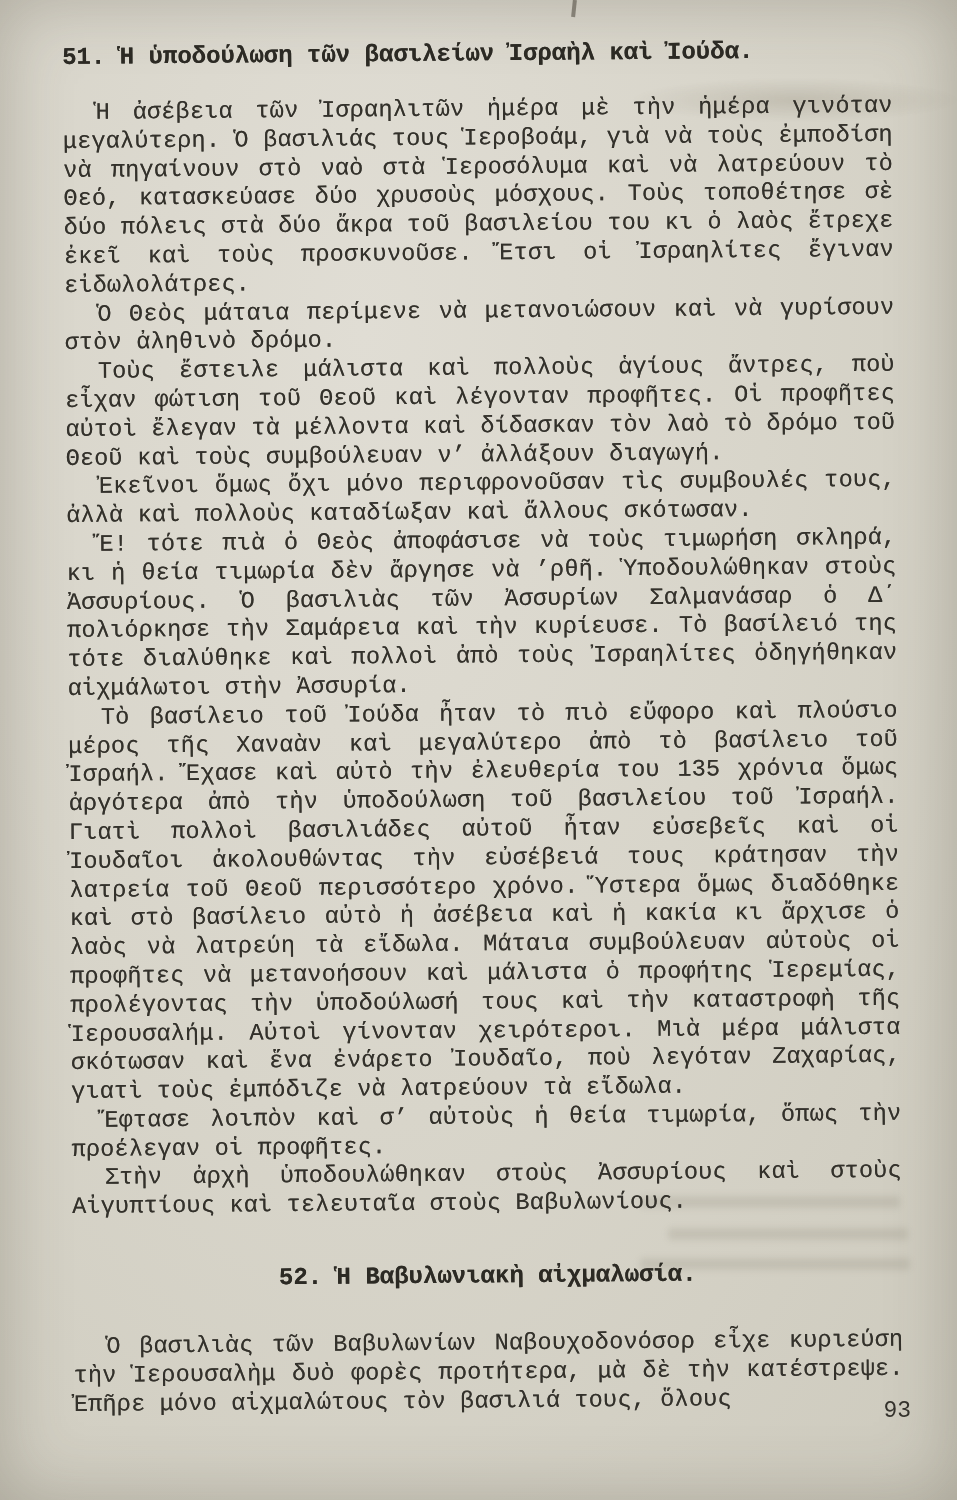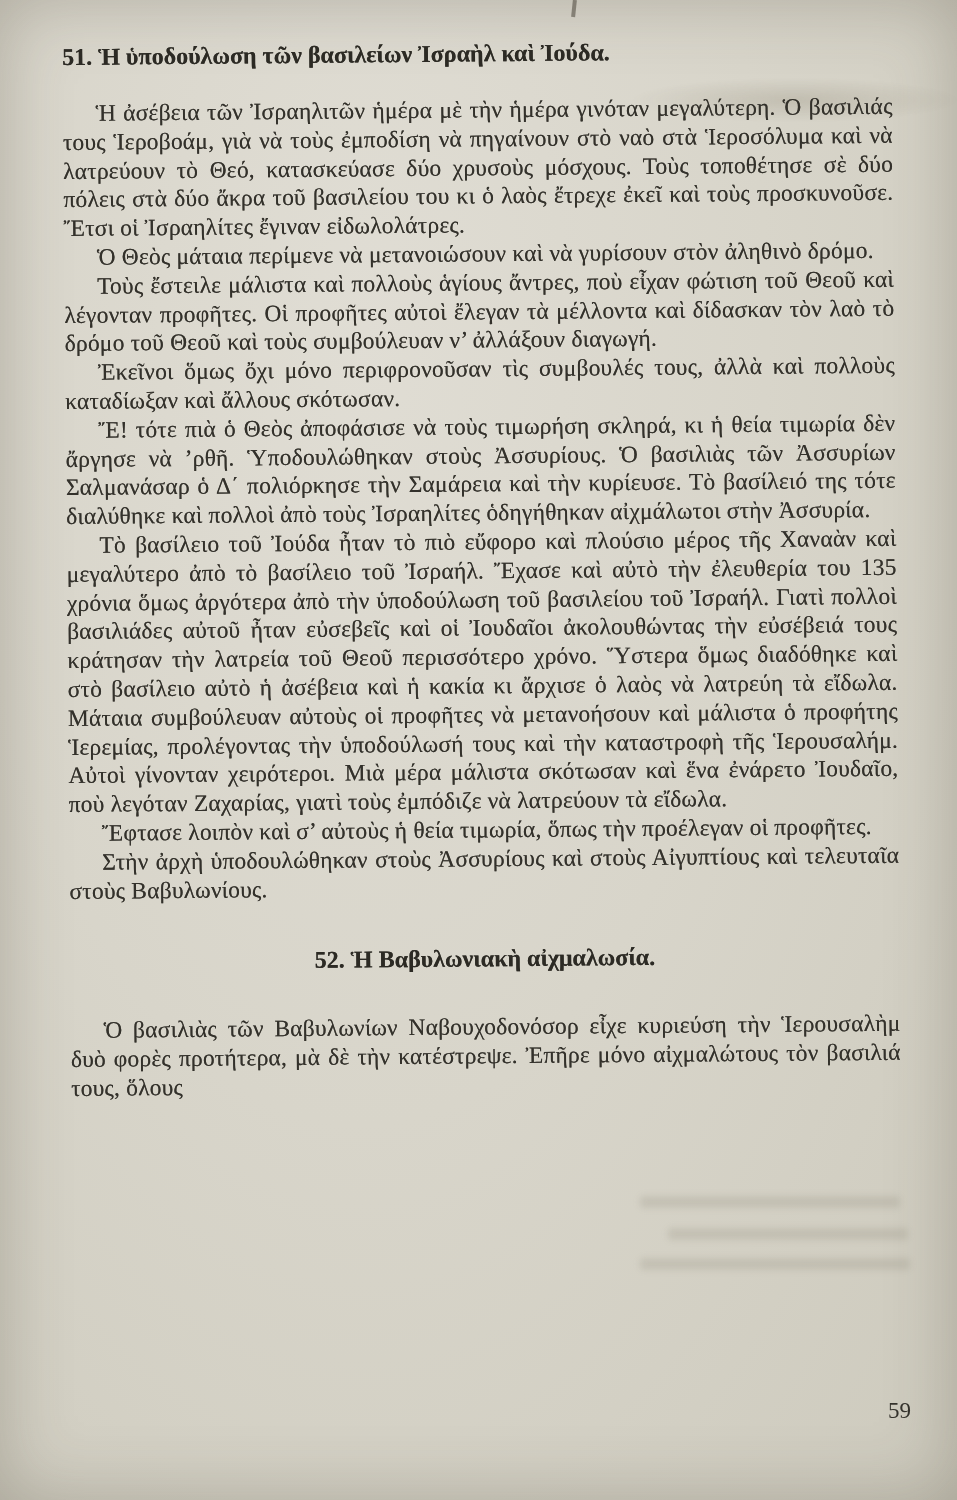--- a/index.html
+++ b/index.html
@@ -7,21 +7,21 @@
     padding: 0;
     background: #b9b5a8;
   }
   .page {
     position: relative;
     width: 957px;
     height: 1500px;
     overflow: hidden;
     background: radial-gradient(ellipse at 38% 22%, #e0ddd4 0%, #d8d5ca 48%, #cdcabd 100%);
     box-shadow: inset 0 0 70px rgba(70, 62, 45, 0.28);
-    font-family: Liberation Serif, serif;
+    font-family: Liberation Mono, monospace;
     color: #33312b;
   }
   .content {
     position: absolute;
     top: 44px;
     left: 62px;
     width: 830px;
     transform: rotate(-0.5deg);
     transform-origin: 0 0;
   }
@@ -109,15 +109,15 @@
     <p class="body-par">Τὸ βασίλειο τοῦ Ἰούδα ἦταν τὸ πιὸ εὔφορο καὶ πλούσιο μέρος τῆς Χαναὰν καὶ μεγαλύτερο ἀπὸ τὸ βασίλειο τοῦ Ἰσραήλ. Ἔχασε καὶ αὐτὸ τὴν ἐλευθερία του 135 χρόνια ὅμως ἀργότερα ἀπὸ τὴν ὑποδούλωση τοῦ βασιλείου τοῦ Ἰσραήλ. Γιατὶ πολλοὶ βασιλιάδες αὐτοῦ ἦταν εὐσεβεῖς καὶ οἱ Ἰουδαῖοι ἀκολουθώντας τὴν εὐσέβειά τους κράτησαν τὴν λατρεία τοῦ Θεοῦ περισσότερο χρόνο. Ὕστερα ὅμως διαδόθηκε καὶ στὸ βασίλειο αὐτὸ ἡ ἀσέβεια καὶ ἡ κακία κι ἄρχισε ὁ λαὸς νὰ λατρεύη τὰ εἴδωλα. Μάταια συμβούλευαν αὐτοὺς οἱ προφῆτες νὰ μετανοήσουν καὶ μάλιστα ὁ προφήτης Ἱερεμίας, προλέγοντας τὴν ὑποδούλωσή τους καὶ τὴν καταστροφὴ τῆς Ἱερουσαλήμ. Αὐτοὶ γίνονταν χειρότεροι. Μιὰ μέρα μάλιστα σκότωσαν καὶ ἕνα ἐνάρετο Ἰουδαῖο, ποὺ λεγόταν Ζαχαρίας, γιατὶ τοὺς ἐμπόδιζε νὰ λατρεύουν τὰ εἴδωλα.</p>
     <p class="body-par">Ἔφτασε λοιπὸν καὶ σ’ αὐτοὺς ἡ θεία τιμωρία, ὅπως τὴν προέλεγαν οἱ προφῆτες.</p>
     <p class="body-par">Στὴν ἀρχὴ ὑποδουλώθηκαν στοὺς Ἀσσυρίους καὶ στοὺς Αἰγυπτίους καὶ τελευταῖα στοὺς Βαβυλωνίους.</p>
 
     <h2 class="heading heading-center">52. Ἡ Βαβυλωνιακὴ αἰχμαλωσία.</h2>
 
     <p class="body-par">Ὁ βασιλιὰς τῶν Βαβυλωνίων Ναβουχοδονόσορ εἶχε κυριεύση τὴν Ἱερουσαλὴμ δυὸ φορὲς προτήτερα, μὰ δὲ τὴν κατέστρεψε. Ἐπῆρε μόνο αἰχμαλώτους τὸν βασιλιά τους, ὅλους</p>
 
   </div>
 
-  <div class="page-number">59</div>
+  <div class="page-number">93</div>
 
 </div>
 
 </body></html>

